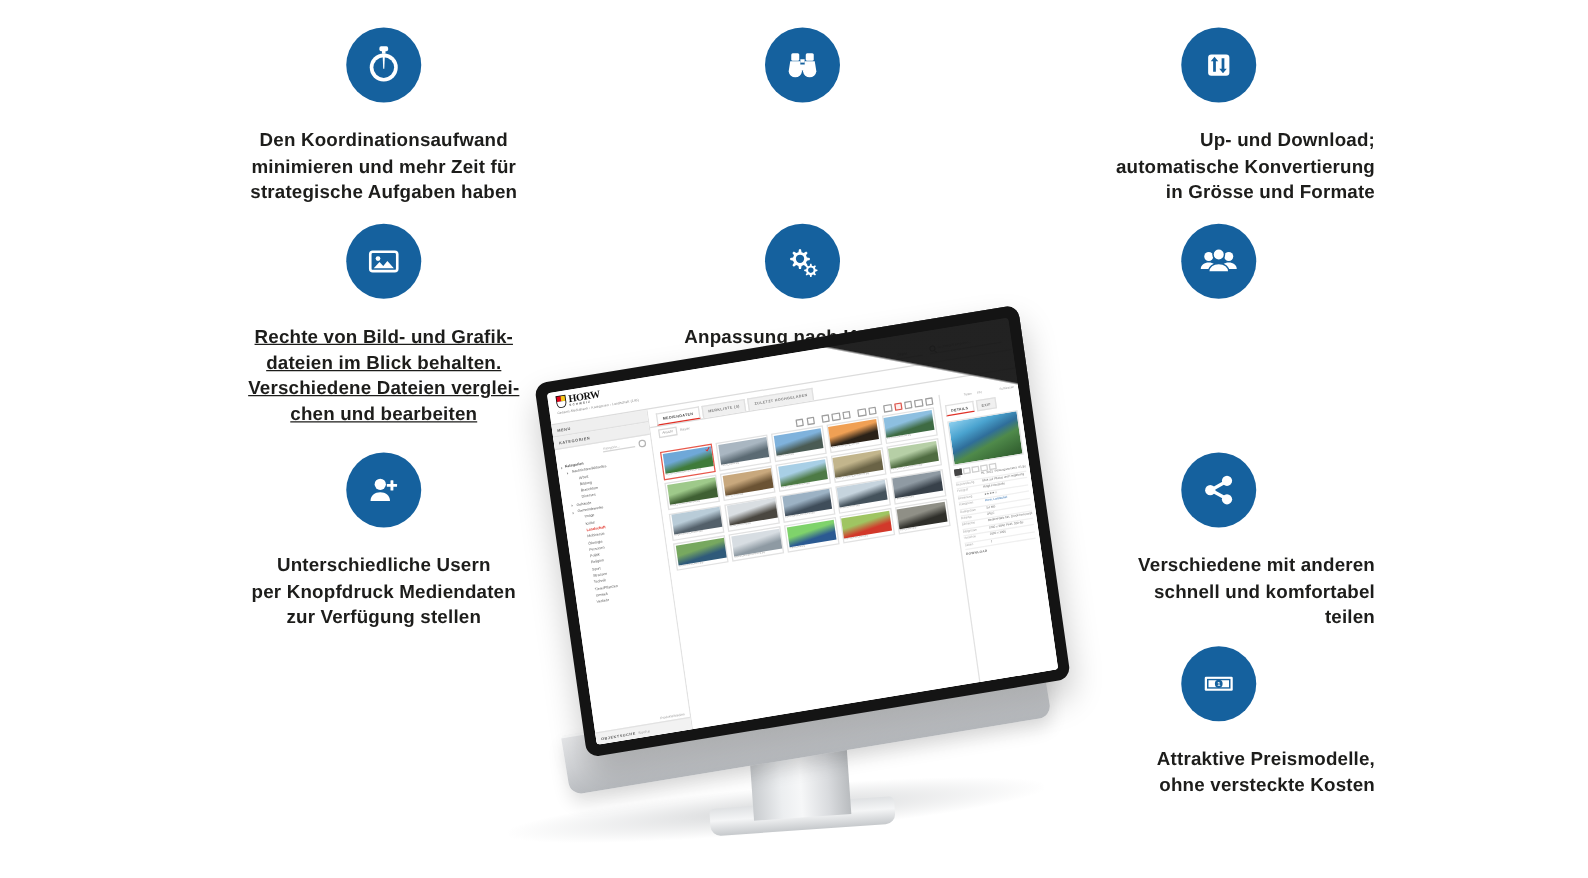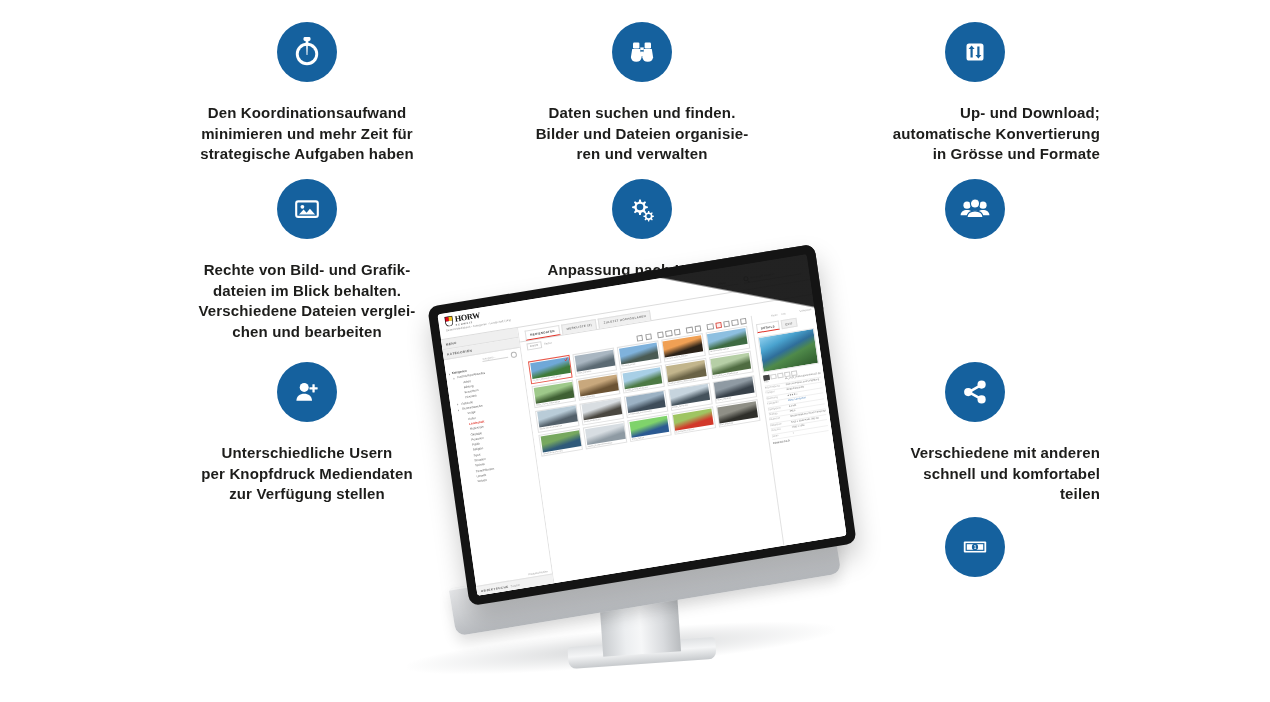--- a/index.html
+++ b/index.html
@@ -42,21 +42,21 @@
     letter-spacing: 0.15px;
     white-space: pre-line;
   }
 
   
   .col-left  { left: 182px; }
   .col-mid   { left: 517px; }
   .col-right { left: 850px; text-align: right; }
 
   .row-1 { top: 22px; }
-  .row-2 { top: 179px; }
+  .row-2 { top: 179px; text-decoration: underline; }
   .row-3 { top: 362px; }
   .row-4 { top: 517px; }
 
   .f-mid-2 { top: 179px; }
   .f-mid-1 { top: 22px; }
 
   
   #monitor-wrap {
     position: absolute;
     left: 418px;
@@ -500,23 +500,20 @@
   <div class="icon-badge">
     <svg width="34" height="34" viewBox="0 0 34 34">
       <rect x="8" y="7.5" width="6.4" height="6" rx="1.2" fill="#fff"></rect>
       <rect x="19.6" y="7.5" width="6.4" height="6" rx="1.2" fill="#fff"></rect>
       <path d="M7.2 14 h8 l1.4 8.2 a5.4 5.4 0 0 1 -10.7 0 z" fill="#fff"></path>
       <path d="M18.8 14 h8 l1.3 8.2 a5.4 5.4 0 0 1 -10.7 0 z" fill="#fff"></path>
       <rect x="15.3" y="12.4" width="3.4" height="9" fill="#fff"></rect>
       <rect x="15.3" y="15.1" width="3.4" height="1.5" fill="#15619E"></rect>
     </svg>
   </div>
-  <div class="caption">Daten suchen und finden.
-Bilder und Dateien organisie-
-ren und verwalten</div>
 </div>
 
 <div class="feature col-right row-1">
   <div class="icon-badge">
     <svg width="34" height="34" viewBox="0 0 34 34">
       <rect x="8.5" y="8.5" width="17" height="17" rx="2.6" fill="#fff"></rect>
       <path d="M13.6 10.4 l3 3.6 h-1.9 v8.4 h-2.2 v-8.4 h-1.9 z" fill="#15619E"></path>
       <path d="M20.4 23.6 l-3 -3.6 h1.9 v-8.4 h2.2 v8.4 h1.9 z" fill="#15619E"></path>
     </svg>
   </div>
@@ -598,20 +595,22 @@
 <div class="feature col-right row-4">
   <div class="icon-badge">
     <svg width="34" height="34" viewBox="0 0 34 34">
       <rect x="5.8" y="11.4" width="22.4" height="11.2" rx="1" fill="#fff"></rect>
       <rect x="7.6" y="13.1" width="18.8" height="7.8" fill="#15619E"></rect>
       <rect x="8.8" y="14.2" width="16.4" height="5.6" fill="#fff"></rect>
       <ellipse cx="17" cy="17" rx="3.1" ry="3.3" fill="#15619E"></ellipse>
       <text x="17" y="19.1" font-size="4.6" font-family="Liberation Sans, sans-serif" font-weight="700" fill="#fff" text-anchor="middle">1</text>
     </svg>
   </div>
+  <div class="caption">Attraktive Preismodelle,
+ohne versteckte Kosten</div>
 </div>
 
 <div id="monitor-wrap">
   <div class="shadow-blob"></div>
   <div class="stand-foot"></div>
   <div class="stand-neck"></div>
   <div class="chin"></div>
 
   <div class="bezel">
     <div class="bezel-inner">

